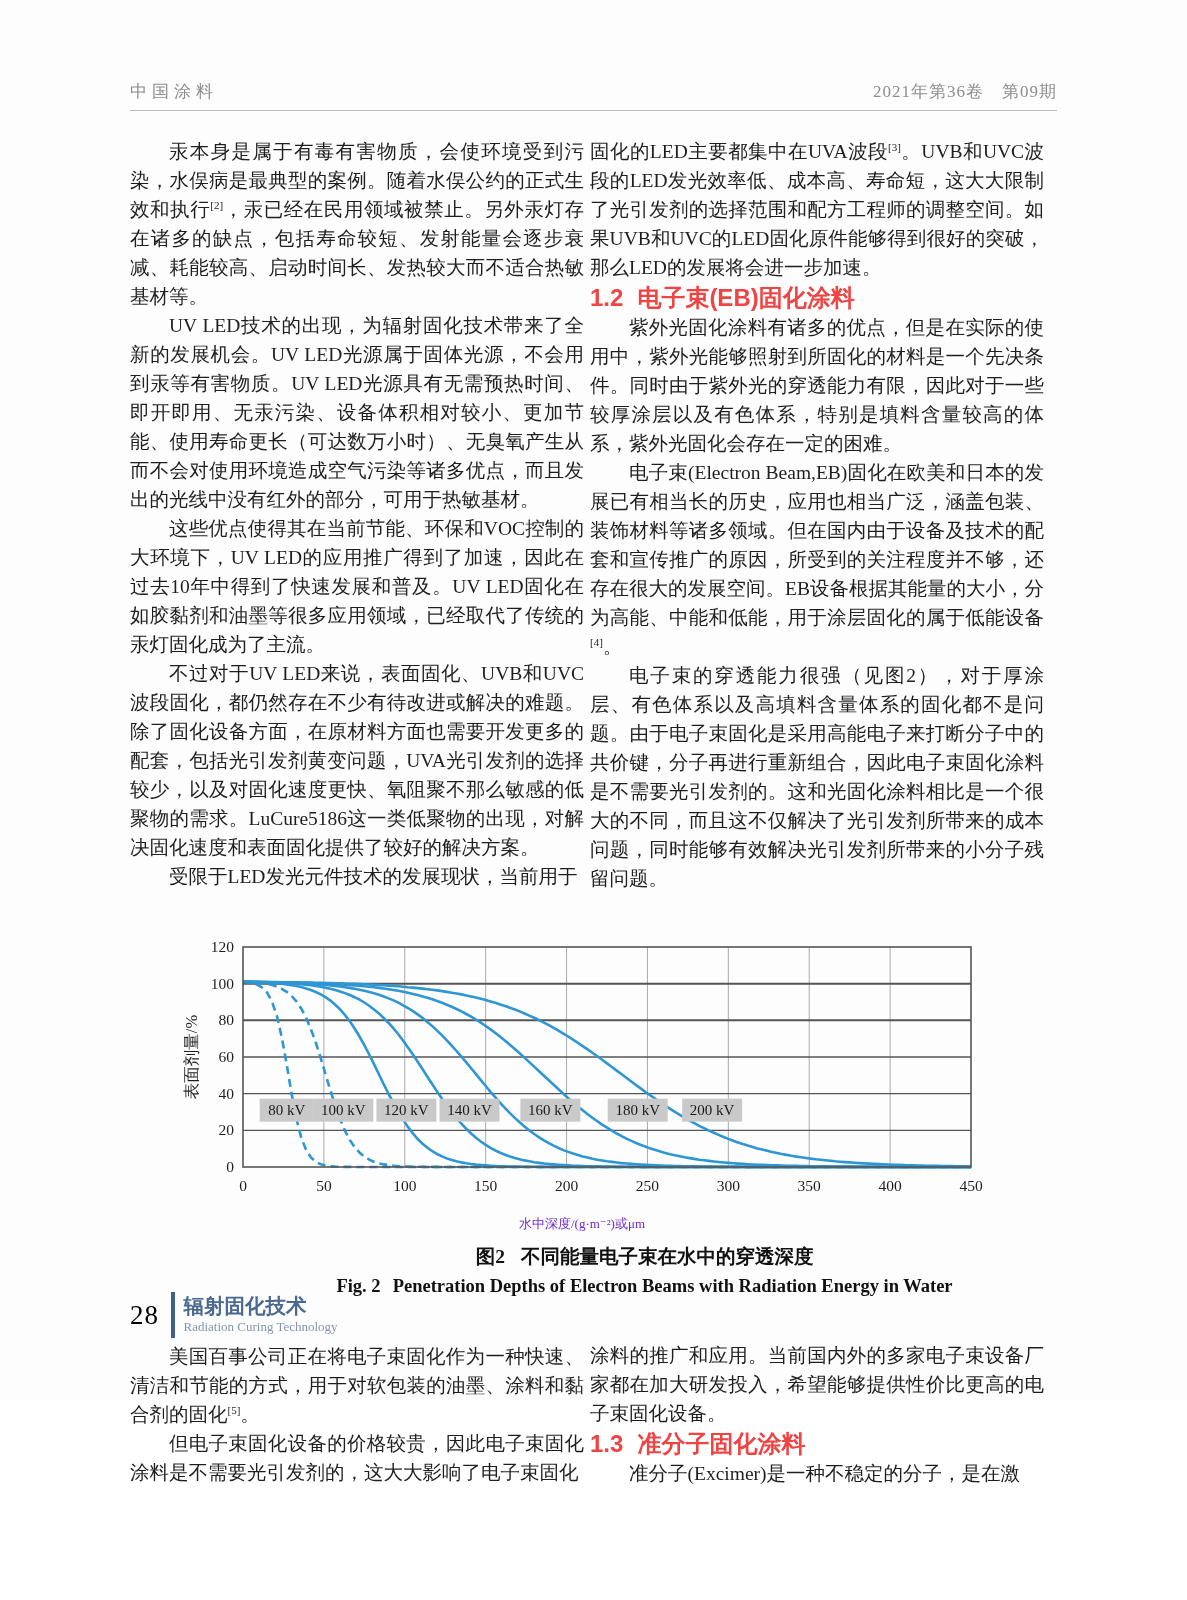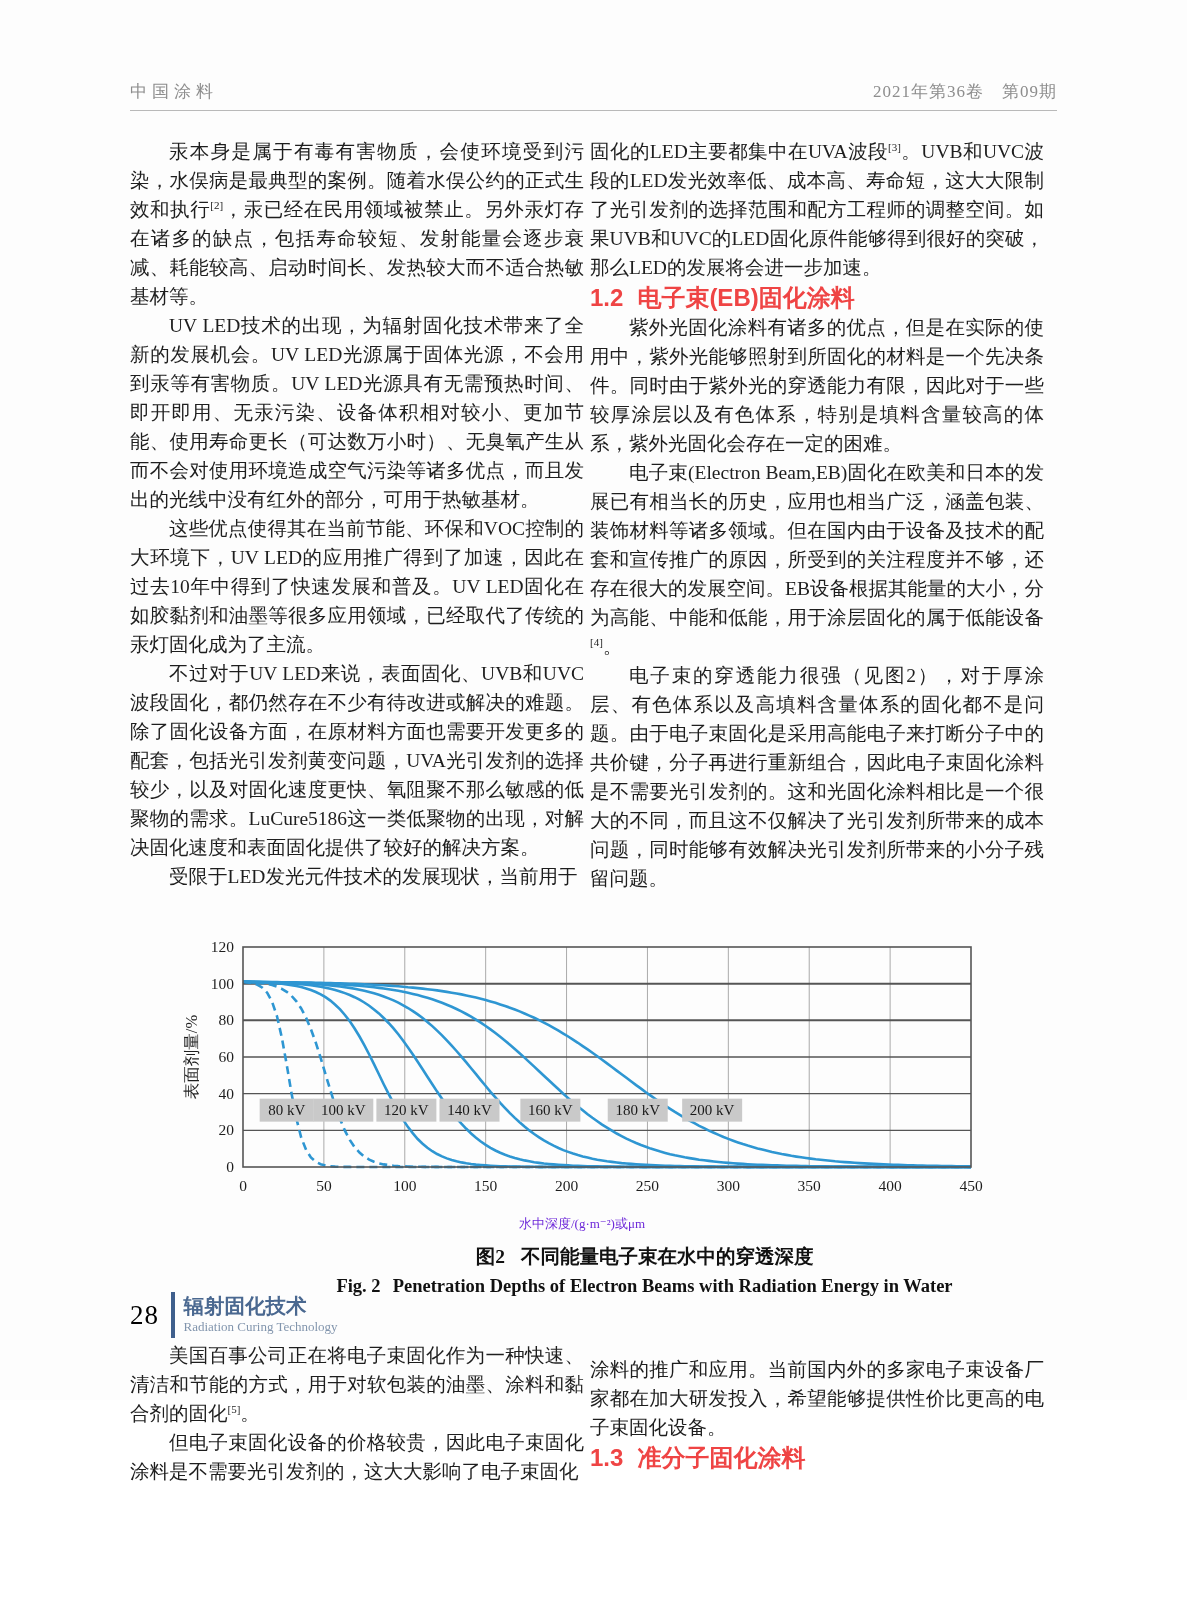--- a/index.html
+++ b/index.html
@@ -141,20 +141,21 @@
     </div>
 
     <div class="cols bottom">
       <div class="col">
         <p class="ind">美国百事公司正在将电子束固化作为一种快速、清洁和节能的方式，用于对软包装的油墨、涂料和黏合剂的固化<sup class="cite">[5]</sup>。</p>
         <p class="ind">但电子束固化设备的价格较贵，因此电子束固化涂料是不需要光引发剂的，这大大影响了电子束固化</p>
       </div>
       <div class="col">
         <p>涂料的推广和应用。当前国内外的多家电子束设备厂家都在加大研发投入，希望能够提供性价比更高的电子束固化设备。</p>
         <p class="sect-h"><span class="no">1.3</span><span>准分子固化涂料</span></p>
+        <p class="ind">准分子(Excimer)是一种不稳定的分子，是在激</p>
       </div>
     </div>
 
   </div>
 
   <div class="ftr">
     <span class="pno">28</span>
     <span class="bar"></span>
     <span>
       <div class="sec-cn">辐射固化技术</div>

